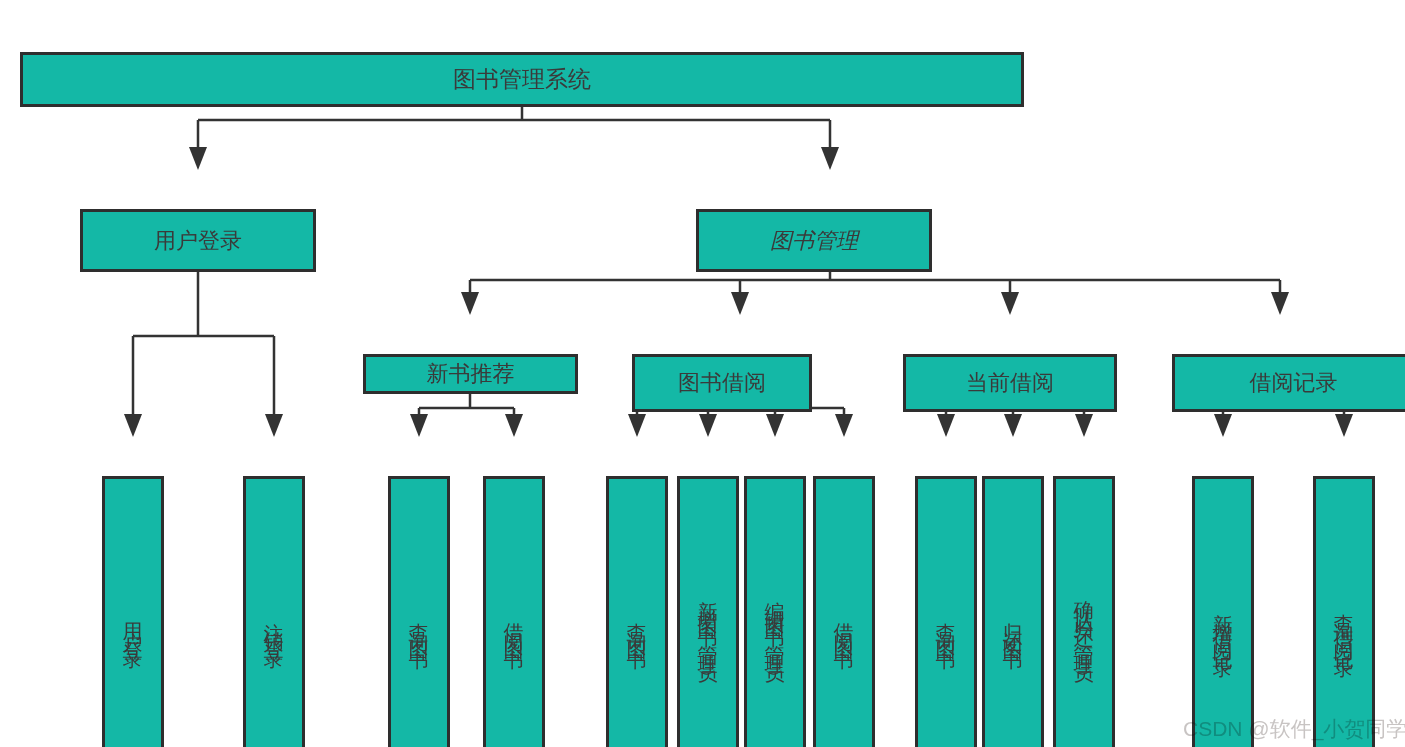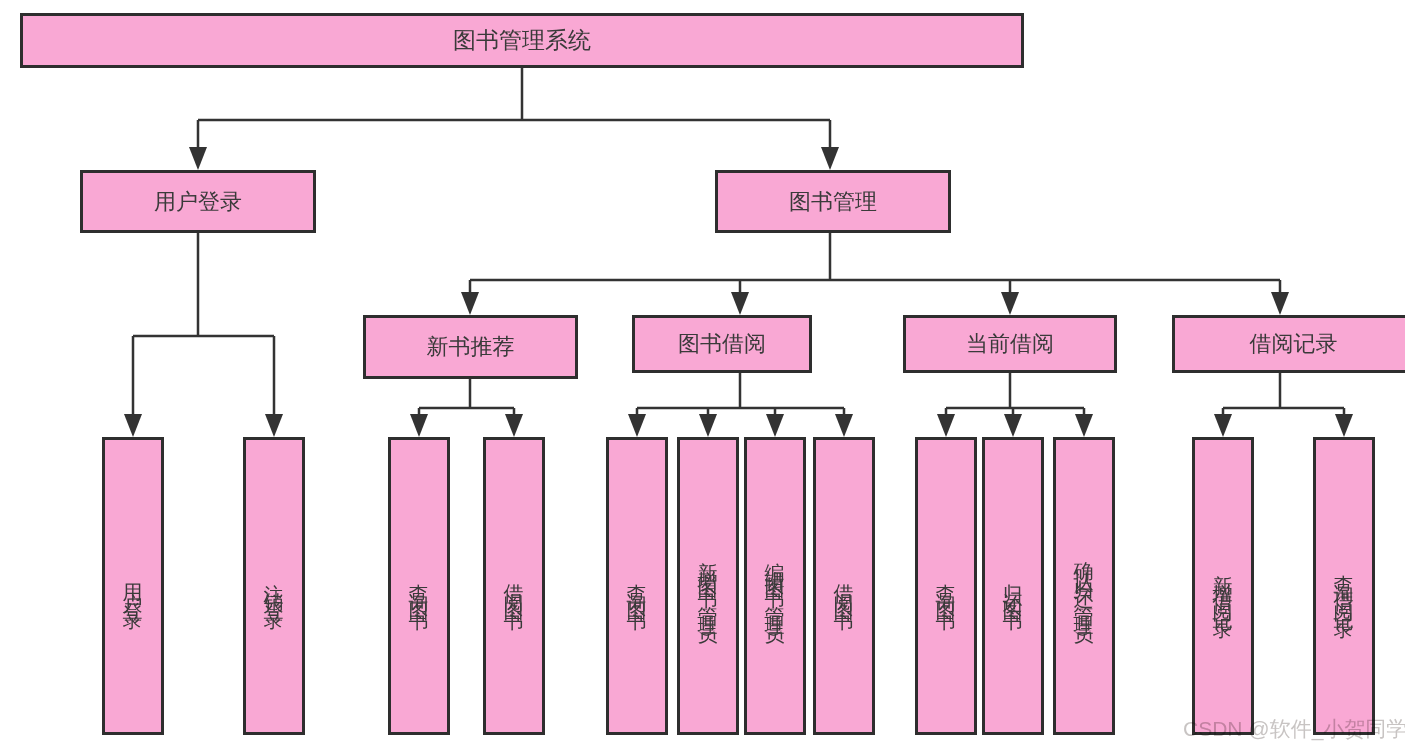--- a/index.html
+++ b/index.html
@@ -14,27 +14,28 @@
   #connectors {
     position: absolute;
     left: 0; top: 0;
     width: 1405px; height: 747px;
     z-index: 1;
   }
   .node {
     position: absolute;
     box-sizing: border-box;
     border: 3px solid #2e2e2e;
-    background: #f9a8d4;
+    background: #14b8a6;
     color: #3a3a3a;
     display: flex;
     align-items: center;
     justify-content: center;
     z-index: 2;
     text-align: center;
+    margin-top: 39px;
   }
   .root  { font-size: 23px; }
   .lvl   { font-size: 22px; }
   .leaf  {
     font-size: 20px;
     writing-mode: vertical-rl;
     text-orientation: mixed;
     letter-spacing: 9px;
     line-height: 1;
   }
@@ -90,23 +91,23 @@
       <polygon points="1004,414 1022,414 1013,437"></polygon>
       <polygon points="1075,414 1093,414 1084,437"></polygon>
       <polygon points="1214,414 1232,414 1223,437"></polygon>
       <polygon points="1335,414 1353,414 1344,437"></polygon>
     </g>
   </svg>
 
   <div class="node root" style="left:20px; top:13px; width:1004px; height:55px;">图书管理系统</div>
 
   <div class="node lvl" style="left:80px; top:170px; width:236px; height:63px;">用户登录</div>
-  <div class="node lvl" style="left:715px; top:170px; width:236px; height:63px;">图书管理</div>
+  <div class="node lvl" style="left:696px; top:170px; width:236px; height:63px;font-style:italic;">图书管理</div>
 
-  <div class="node lvl" style="left:363px; top:315px; width:215px; height:64px;">新书推荐</div>
+  <div class="node lvl" style="left:363px; top:315px; width:215px; height:40px;">新书推荐</div>
   <div class="node lvl" style="left:632px; top:315px; width:180px; height:58px;">图书借阅</div>
   <div class="node lvl" style="left:903px; top:315px; width:214px; height:58px;">当前借阅</div>
   <div class="node lvl" style="left:1172px; top:315px; width:243px; height:58px;">借阅记录</div>
 
   <div class="node leaf" style="left:102px; top:437px; width:62px; height:298px;">用户登录</div>
   <div class="node leaf" style="left:243px; top:437px; width:62px; height:298px;">注销登录</div>
 
   <div class="node leaf" style="left:388px; top:437px; width:62px; height:298px;">查询图书</div>
   <div class="node leaf" style="left:483px; top:437px; width:62px; height:298px;">借阅图书</div>
 

